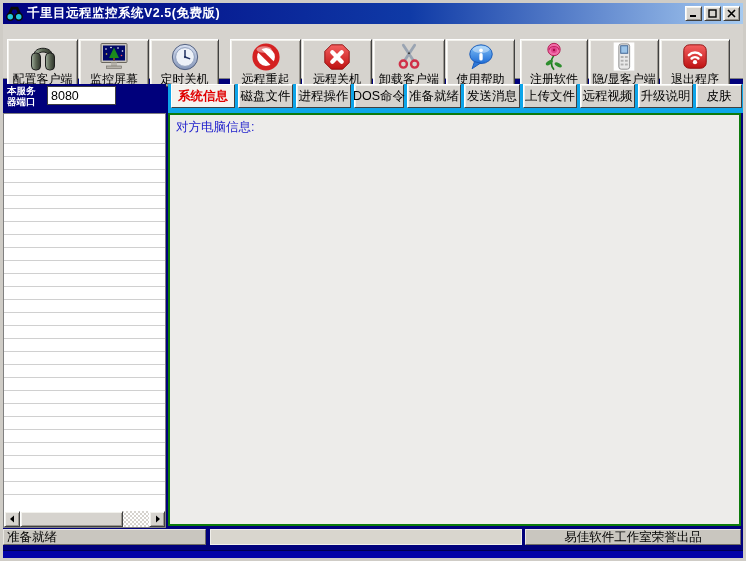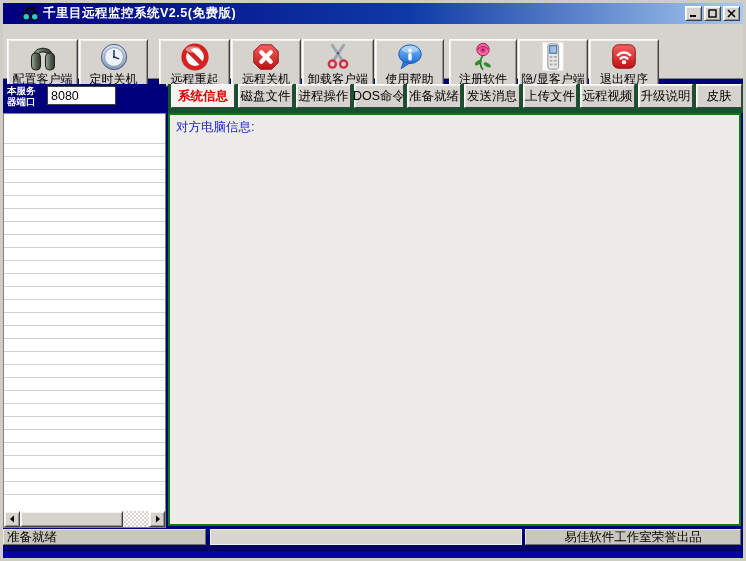--- a/index.html
+++ b/index.html
@@ -6,21 +6,21 @@
   html,body { width:746px; height:561px; overflow:hidden; background:#808080;
     font-family:"Liberation Sans","DejaVu Sans",sans-serif; }
   .window { position:relative; width:746px; height:561px;
     border:3px solid #CFCCC6; background:#00007B;
     box-shadow: inset 1px 1px 0 #FFFFFF, inset -1px -1px 0 #404040; }
   .client { position:absolute; inset:0; background:#00007B; }
 
   
   .titlebar { position:absolute; left:0; top:0; width:740px; height:21px;
     background:linear-gradient(90deg,#000080 0%,#0F3AA6 55%,#A6CAF0 100%);
-    display:flex; align-items:center; padding-left:19px; }
+    display:flex; align-items:center; padding-left:3px; }
   .title-icon { width:17px; height:15px; margin-right:4px; }
   .title-text { color:#FFFFFF; font-size:12.5px; font-weight:bold; letter-spacing:.5px; white-space:nowrap; }
   .win-btns { position:absolute; right:3px; top:3px; display:flex; }
   .win-btn { width:17px; height:15px; background:#D6D3CE; margin-left:2px;
     border:1px solid; border-color:#FFFFFF #404040 #404040 #FFFFFF;
     box-shadow: inset 1px 1px 0 #F2F1EC, inset -1px -1px 0 #9A968F;
     display:flex; align-items:center; justify-content:center; }
 
   
   .toolbar { position:absolute; left:0; top:21px; width:740px; height:55px;
@@ -40,21 +40,21 @@
     line-height:11px; font-weight:bold; }
   .port-input { position:absolute; left:44px; top:2px; width:69px; height:19px;
     border:1px solid #404040; background:#FFFFFF; font-size:12.5px; padding:1px 3px;
     font-family:Liberation Sans, sans-serif; }
   .confirm-btn { position:absolute; left:119px; top:1px; width:43px; height:21px;
     background:#D6D3CE; border:1px solid #0A0A0A;
     box-shadow: inset 1px 1px 0 #FFFFFF, inset -1px -1px 0 #808080;
     font-size:12.5px; display:flex; align-items:center; justify-content:center; cursor:pointer;margin-top:45px; }
 
   .tab-area { position:absolute; left:165px; top:81px; right:0; height:29px;
-    background:#14532d; display:flex; align-items:flex-start; }
+    background:#0ea5e9; display:flex; align-items:flex-start; }
   .tab { height:24px; background:#D6D3CE; margin-left:3px; border:1px solid;
     border-color:#FFFFFF #404040 #404040 #FFFFFF;
     box-shadow: inset 1px 1px 0 #F2F1EC;
     display:flex; align-items:center; justify-content:center;
     font-size:12.5px; color:#000; cursor:pointer; white-space:nowrap; }
   .tab.active { background:#F4F3EF; color:#E00000; font-weight:bold; }
 
   
   .left-panel { position:absolute; left:0; top:110px; width:163px; height:415px;
     background:#FFFFFF; border:1px solid #808080; }
@@ -138,20 +138,39 @@
                   <stop offset="1" stop-color="#2D332A"></stop>
                 </linearGradient>
               </defs>
             <path d="M7 13 C7 4 25 4 25 13 L21 13 C21 9 11 9 11 13 Z" fill="url(#gb)" stroke="#1E1E1E"></path>
             <rect x="4.5" y="11" width="9" height="17" rx="4" fill="url(#gb)" stroke="#1E1E1E"></rect>
             <rect x="18.5" y="11" width="9" height="17" rx="4" fill="url(#gb)" stroke="#1E1E1E"></rect>
           </svg>
           </span>
         <span class="lbl">配置客户端</span>
       </div>
+      <div class="tool-btn" style="width:70px;margin-left:1px">
+        <span class="ico">
+          <svg width="32" height="30" viewBox="0 0 32 30">
+            <rect x="3" y="1.5" width="26" height="19" rx="1" fill="#C8C4BC" stroke="#6A675F"></rect>
+            <rect x="5" y="3.5" width="22" height="15" fill="#000868"></rect>
+            <circle cx="8" cy="7" r="0.8" fill="#fff"></circle>
+              <circle cx="13" cy="5.5" r="0.8" fill="#fff"></circle>
+            <circle cx="20" cy="6" r="0.8" fill="#fff"></circle>
+              <circle cx="24.5" cy="9" r="0.8" fill="#fff"></circle>
+            <circle cx="8.5" cy="12" r="0.8" fill="#FFE040"></circle>
+              <circle cx="23.5" cy="13.5" r="0.8" fill="#FF5050"></circle>
+            <polygon points="16,5.5 11,16 21,16" fill="#1B8A1B"></polygon>
+            <rect x="15" y="16" width="2" height="2.5" fill="#7A4A20"></rect>
+            <rect x="13" y="20.5" width="6" height="3.5" fill="#B8B4AC"></rect>
+            <rect x="8.5" y="24" width="15" height="2.5" fill="#B8B4AC" stroke="#6A675F" stroke-width=".6"></rect>
+          </svg>
+          </span>
+        <span class="lbl">监控屏幕</span>
+      </div>
       <div class="tool-btn" style="width:69px;margin-left:1px">
         <span class="ico">
           <svg width="30" height="30" viewBox="0 0 32 32">
             <defs>
                 <linearGradient id="gc" x1="0" y1="0" x2="0" y2="1">
               <stop offset="0" stop-color="#D9E1F2"></stop>
                   <stop offset="1" stop-color="#8495B8"></stop>
                 </linearGradient>
               </defs>
             <circle cx="16" cy="16" r="13.5" fill="url(#gc)" stroke="#4A5878"></circle>

